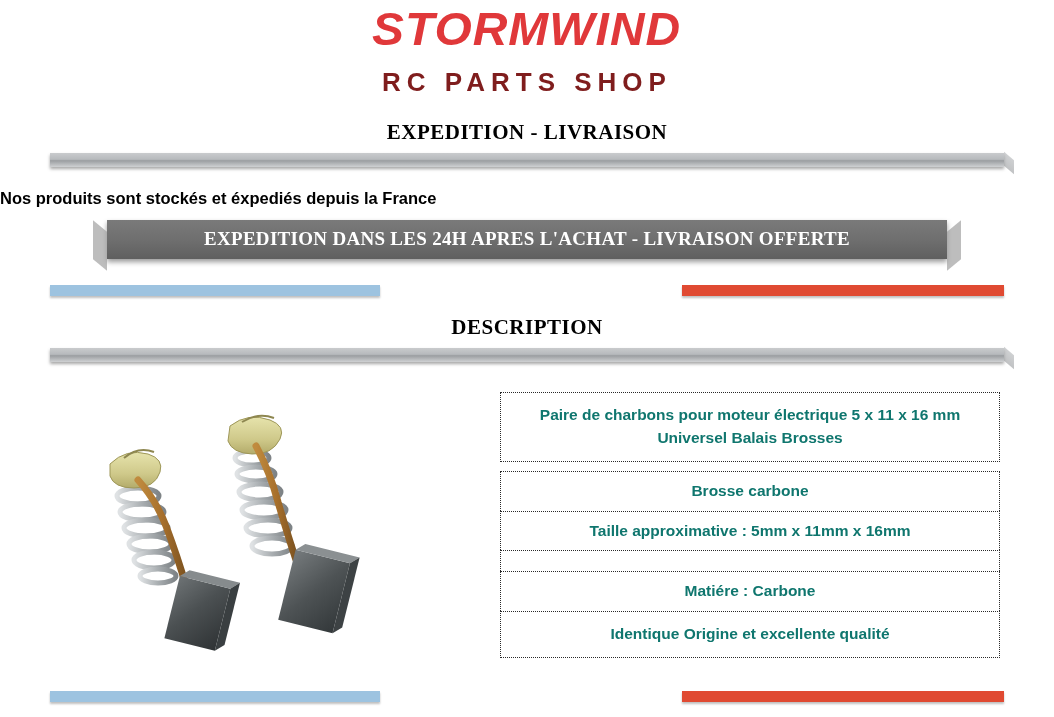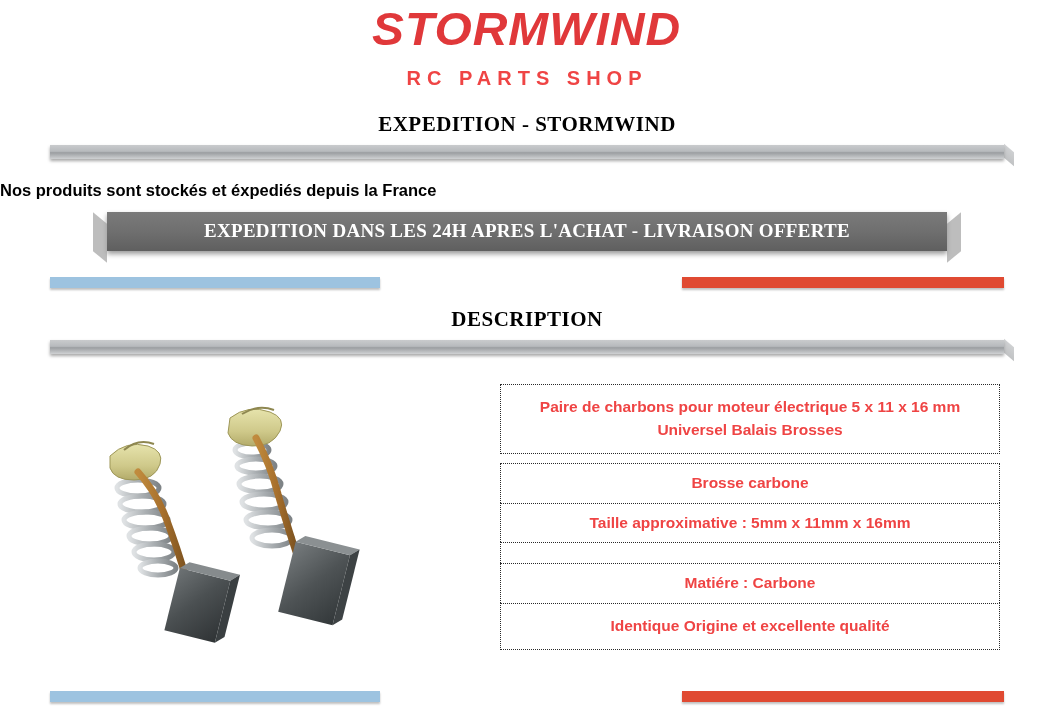--- a/index.html
+++ b/index.html
@@ -29,23 +29,23 @@
     letter-spacing: 1px;
     color: #e0383a;
     line-height: 1.05;
     display: inline-block;
     position: relative;
     transform: scaleX(1.02);
   }
   .logo-sub {
     font-family: "Liberation Sans", sans-serif;
     font-weight: bold;
-    font-size: 20px;
+    font-size: 26px;
     letter-spacing: 6px;
-    color: #ef4444;
+    color: #7f1d1d;
     margin-top: 14px;
   }
 
   
   .section-title {
     text-align: center;
     font-family: "Liberation Serif", serif;
     font-weight: bold;
     font-size: 21px;
     color: #000000;
@@ -164,21 +164,21 @@
     padding-top: 14px;
   }
   .info-box {
     border: 1px dotted #2a2a2a;
     border-bottom: none;
     padding: 8px 10px;
     text-align: center;
     font-family: "Liberation Sans", sans-serif;
     font-weight: bold;
     font-size: 15.5px;
-    color: #ef4444;
+    color: #0f766e;
     line-height: 1.45;
     background: #fff;
   }
   .info-box.last { border-bottom: 1px dotted #2a2a2a; }
   .info-box.tall { padding: 11px 10px 12px 10px; }
   .info-box.spacer { height: 20px; padding: 0; }
   .gap { height: 9px; }
 
   
   .product-svg { display: block; }
@@ -194,21 +194,21 @@
 </style>
 </head>
 <body>
 
 <div class="logo-wrap">
   <div class="logo-text">STORMWIND</div>
   <div class="logo-sub">RC PARTS SHOP</div>
 </div>
 
 <div style="margin-top:22px;">
-  <div class="section-title">EXPEDITION - STORMWIND</div>
+  <div class="section-title">EXPEDITION - LIVRAISON</div>
 </div>
 <div style="position:relative;margin:6px 50px 0 50px;">
   <div class="bevel-bar"></div>
 </div>
 
 <div class="note">Nos produits sont stockés et éxpediés depuis la France</div>
 
 <div class="banner-row">
   <div class="banner">EXPEDITION DANS LES 24H APRES  L'ACHAT - LIVRAISON OFFERTE</div>
 </div>

